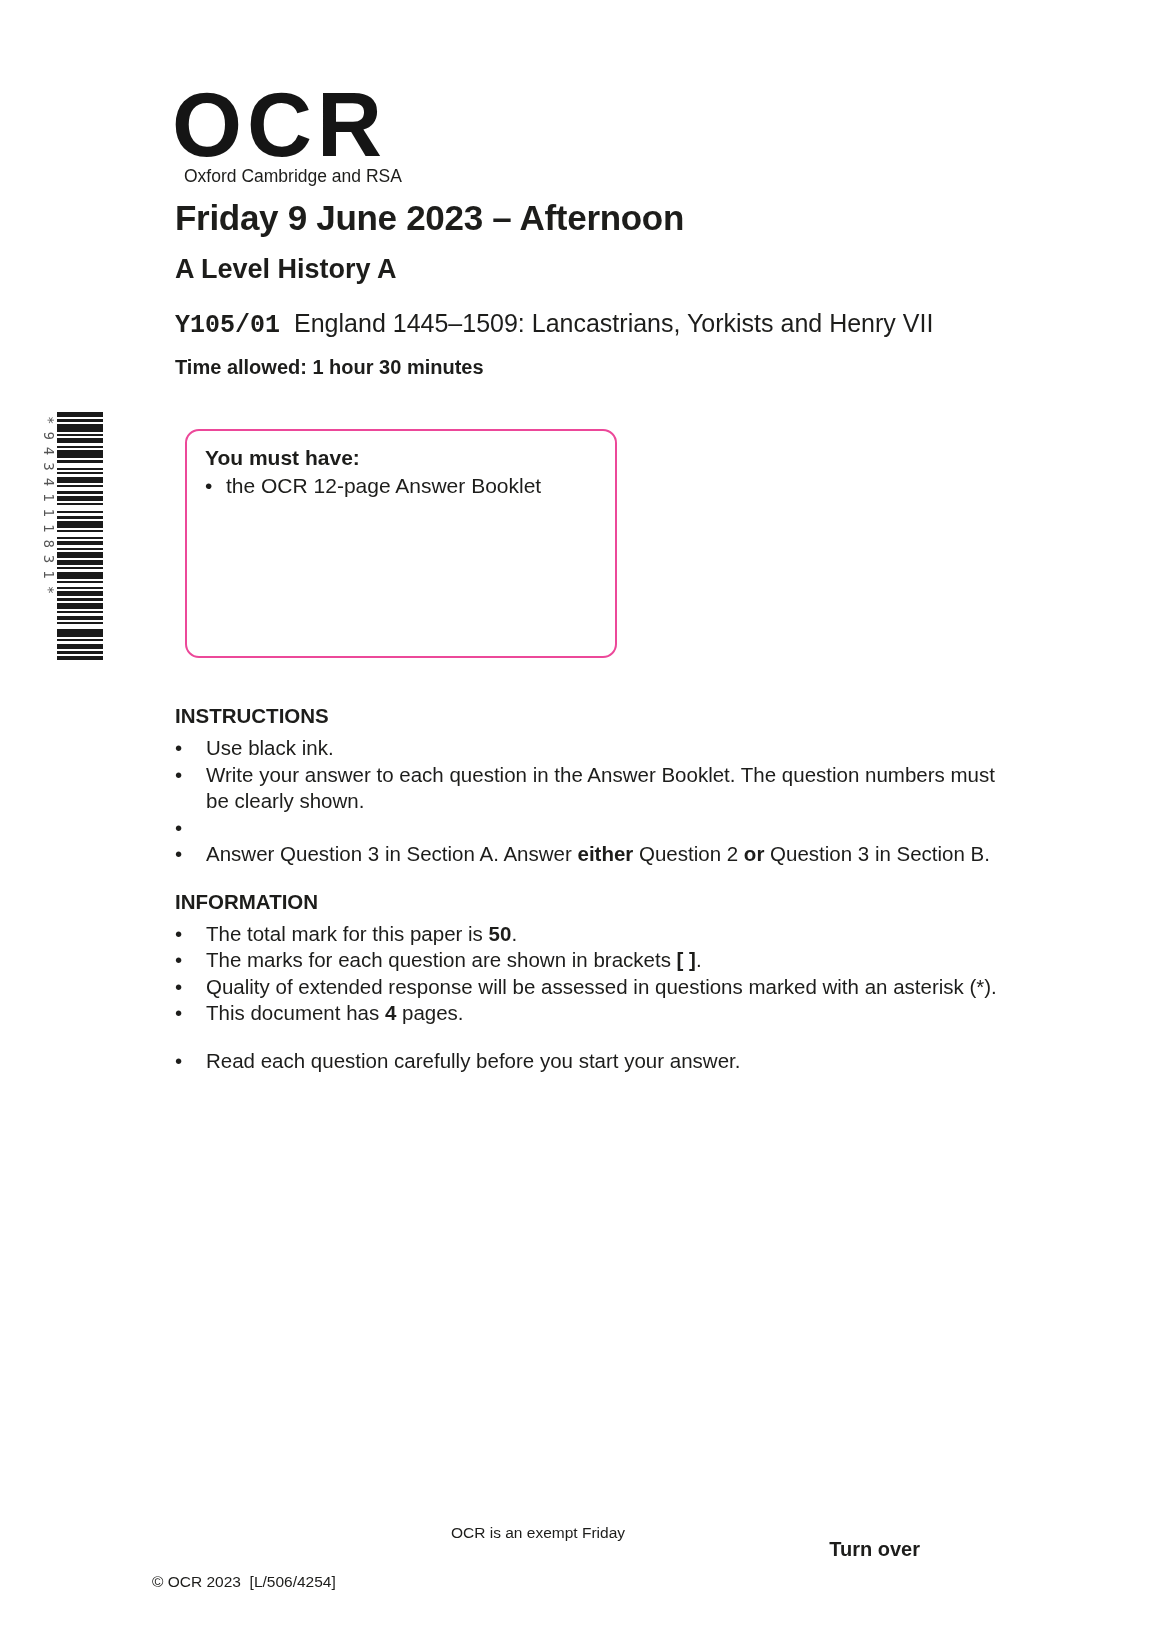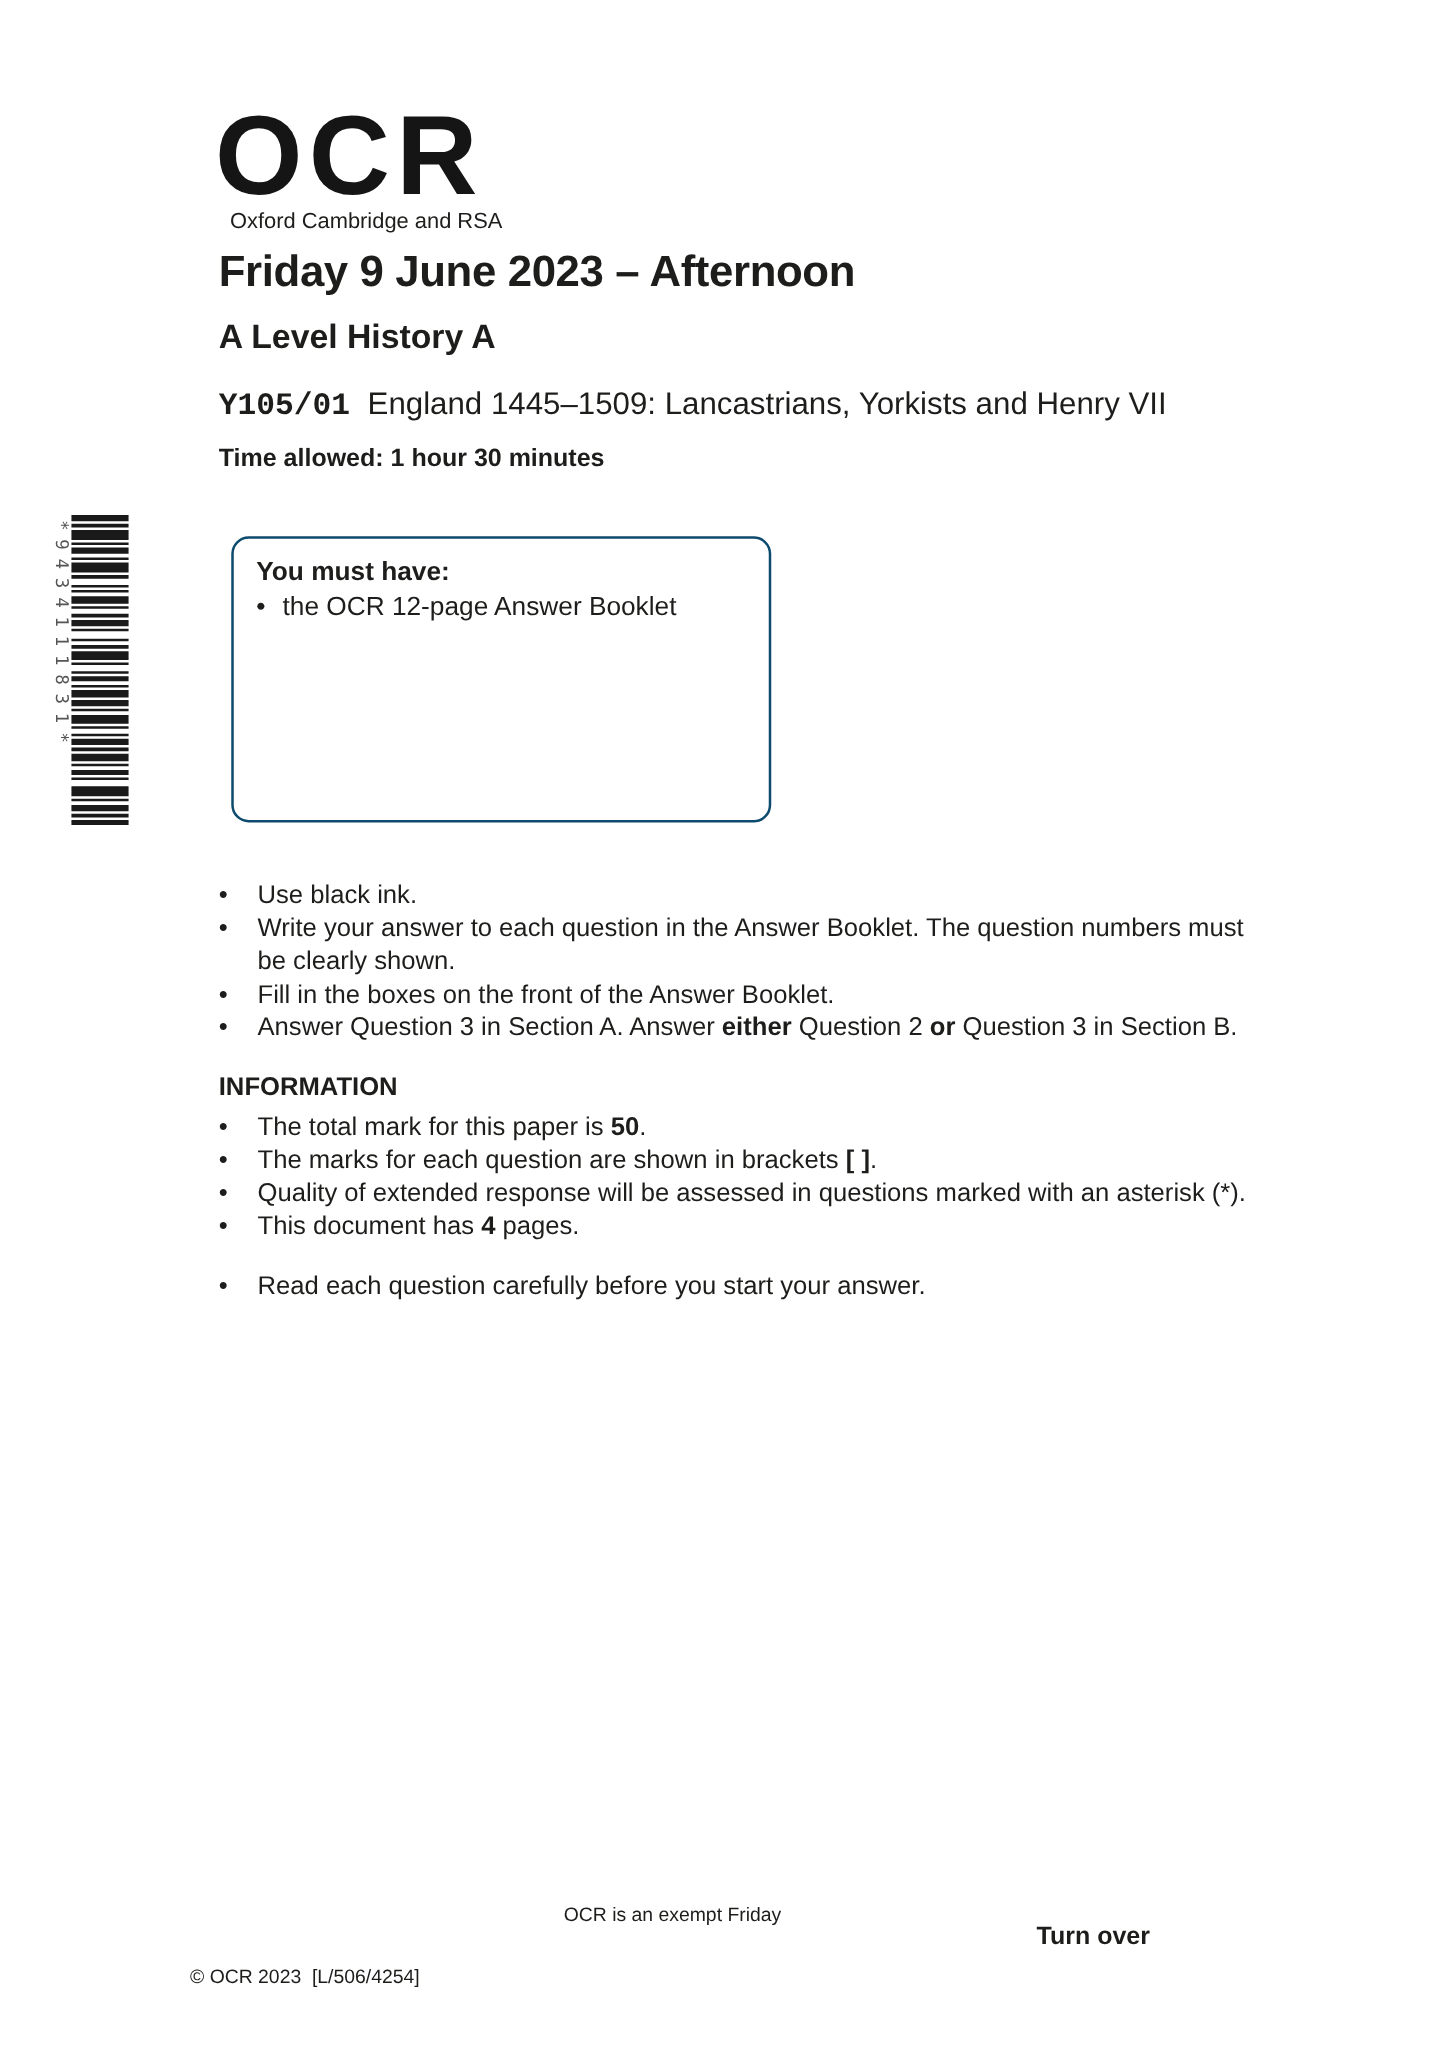--- a/index.html
+++ b/index.html
@@ -29,21 +29,21 @@
   .barcode-text{
     position:absolute;left:19px;top:4px;
     transform:rotate(90deg);transform-origin:0 0;
     font-family:"DejaVu Sans Mono", monospace;
     font-size:14px;letter-spacing:7px;color:#555;white-space:nowrap;
   }
   .barcode-bars{position:absolute;left:19px;top:0;}
   
   .must-have-box{
     position:absolute;left:185px;top:429px;width:432px;height:229px;
-    box-sizing:border-box;border:2px solid #0c4a6e;border-radius:14px;
+    box-sizing:border-box;border:2px solid #ec4899;border-radius:14px;
     padding:13px 18px;background:#fff;
   }
   .box-heading{font-size:21px;font-weight:bold;line-height:27px;}
   .box-list{margin:1px 0 0 0;padding:0;list-style:none;}
   .box-list li{display:flex;font-size:21px;line-height:27px;}
   .box-list .bullet{width:21px;flex:none;}
   
   .sections{position:absolute;left:175px;top:703px;width:880px;}
   .sections section{margin:0 0 21px 0;}
   .sections h3{margin:0 0 7px 0;font-size:20.5px;line-height:25px;font-weight:bold;}
@@ -126,32 +126,32 @@
     <ul id="must-have-list" class="box-list">
         <li>
           <span class="bullet">•</span>
           <span>the OCR 12-page Answer Booklet</span>
         </li>
       </ul>
   </div>
 
   <main id="sections" class="sections">
       <section>
+        <h3>INSTRUCTIONS</h3>
         <ul>
           <li>
             <span class="bullet">•</span>
             <span class="item-text"><span>Use black ink.</span></span>
           </li>
           <li>
             <span class="bullet">•</span>
             <span class="item-text"><span>Write your answer to each question in the Answer Booklet. The question numbers must be clearly shown.</span></span>
           </li>
           <li>
             <span class="bullet">•</span>
-            <span class="item-text"><span>Fill in the boxes on the front of the Answer Booklet.</span></span>
           </li>
           <li>
             <span class="bullet">•</span>
             <span class="item-text"><span>Answer Question 3 in Section A. Answer </span><span class="b">either</span><span> Question 2 </span><span class="b">or</span><span> Question 3 in Section B.</span></span>
           </li>
         </ul>
       </section>
       <section>
         <h3>INFORMATION</h3>
         <ul>

